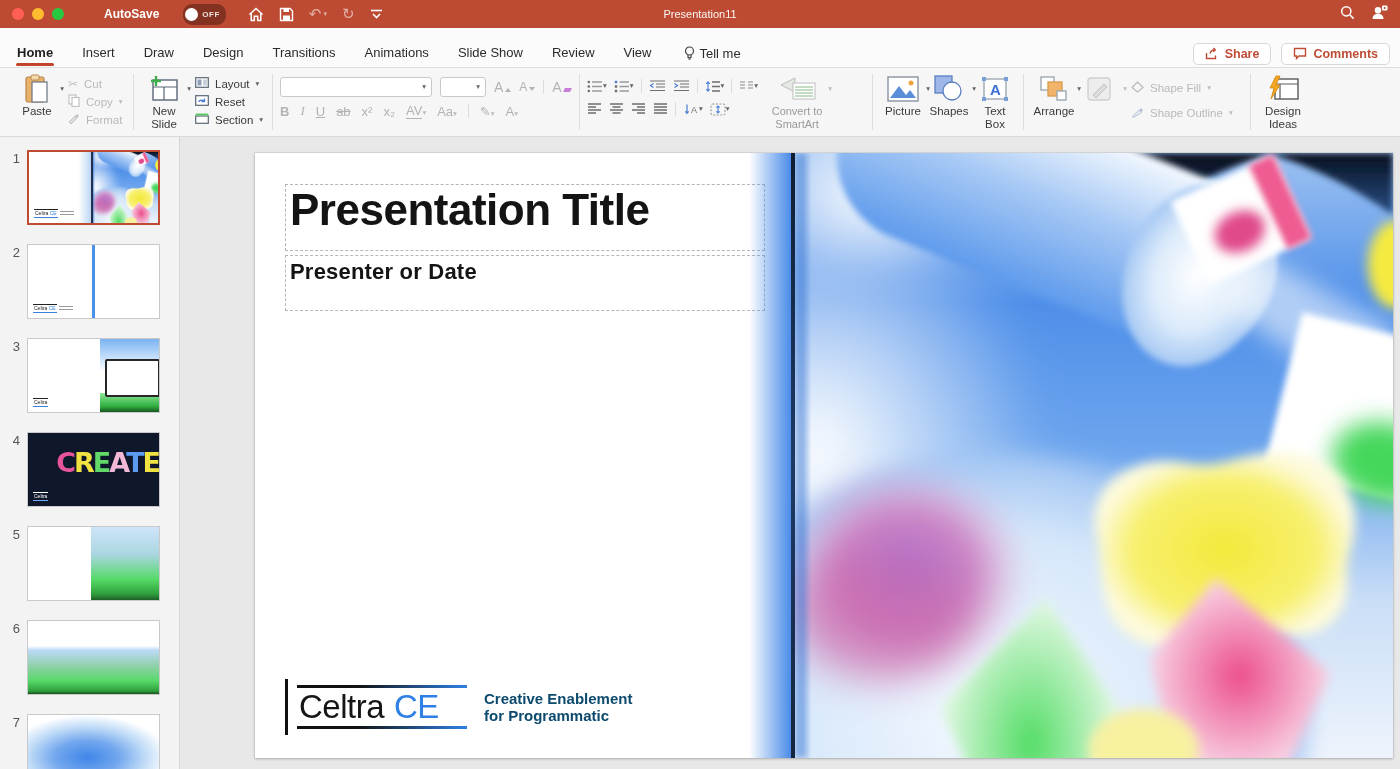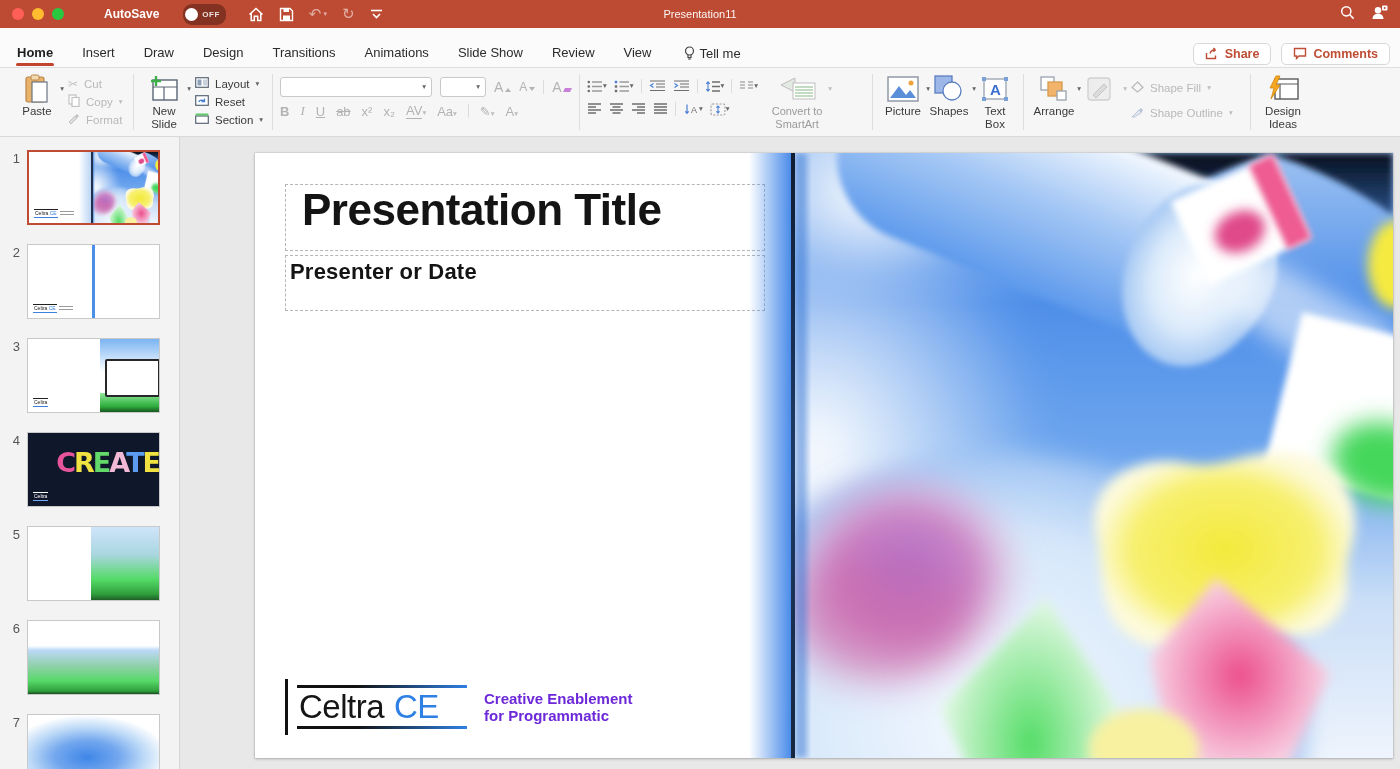--- a/index.html
+++ b/index.html
@@ -88,33 +88,33 @@
 
   .canvas{position:relative;flex:1;background:#e8e8e9;}
   .slide{position:absolute;left:75px;top:16px;width:1138px;height:605px;background:#fff;box-shadow:0 1px 3px rgba(0,0,0,.22), 0 0 0 1px rgba(0,0,0,.06);display:flex;}
   .slide-left{position:relative;width:536px;flex:none;background:#fff;}
   .spine-fade{position:absolute;right:0;top:0;bottom:0;width:42px;background:linear-gradient(to right,rgba(98,156,236,0),#4a8ce9);}
   .spine{width:4px;flex:none;background:linear-gradient(#101d33,#1d3a66 50%,#16263f);}
   .slide-right{position:relative;flex:1;overflow:hidden;}
   .art{position:absolute;inset:0;width:100%;height:100%;}
 
   .ph{position:absolute;border:1px dashed #b5b5b5;box-sizing:border-box;}
-  .ph-title{left:30px;top:31px;width:480px;height:67px;padding:2px 16px;}
+  .ph-title{left:30px;top:31px;width:480px;height:67px;padding:2px 4px;}
   .ph-title .txt{font-size:44px;font-weight:600;letter-spacing:-.5px;color:#141414;line-height:1.05;white-space:nowrap;}
   .ph-sub{left:30px;top:102px;width:480px;height:56px;padding:3px 4px;}
   .ph-sub .txt{font-size:22px;font-weight:600;letter-spacing:.2px;color:#141414;}
 
   .logo{position:absolute;left:30px;bottom:23px;display:flex;align-items:center;}
   .logo .vbar{width:3px;height:56px;background:#111;flex:none;margin-right:9px;}
   .logo .mid{display:flex;flex-direction:column;}
   .logo .rule{height:3px;width:170px;background:linear-gradient(to right,#111 35%,#2f80e4);}
   .logo .name-row{display:flex;align-items:baseline;gap:10px;padding:2px 2px 3px;}
   .logo .nm{font-size:33px;color:#161616;letter-spacing:-.5px;line-height:1;}
   .logo .ce{font-size:33px;color:#2f80e4;letter-spacing:-.5px;line-height:1;}
-  .logo .tag{margin-left:17px;font-size:15px;font-weight:700;color:#6d28d9;line-height:1.15;}
+  .logo .tag{margin-left:17px;font-size:15px;font-weight:700;color:#0c4a6e;line-height:1.15;}
 </style>
 </head>
 <body>
 
 <svg width="0" height="0" style="position:absolute" aria-hidden="true">
   <defs>
     <linearGradient id="bg" x1="0" y1="0" x2="0" y2="1">
       <stop offset="0" stop-color="#9dc2f2"></stop>
         <stop offset="0.25" stop-color="#4f8fe9"></stop>
       <stop offset="0.5" stop-color="#6ea6ee"></stop>

